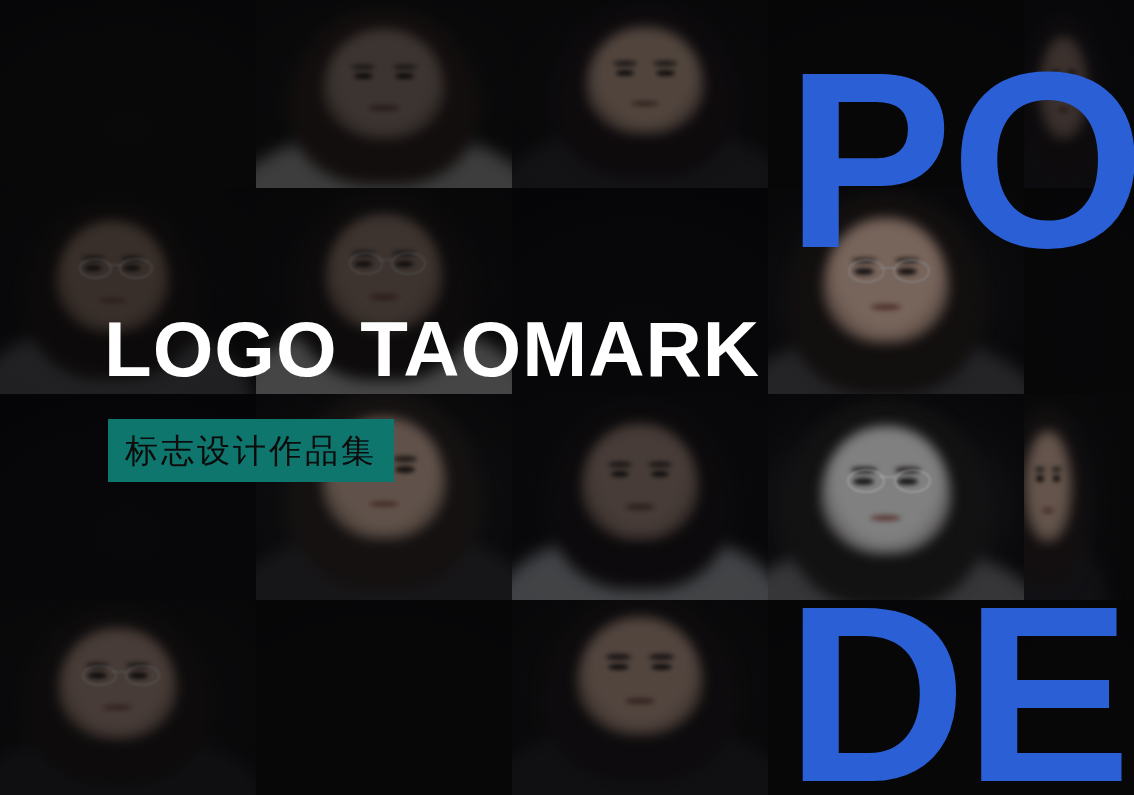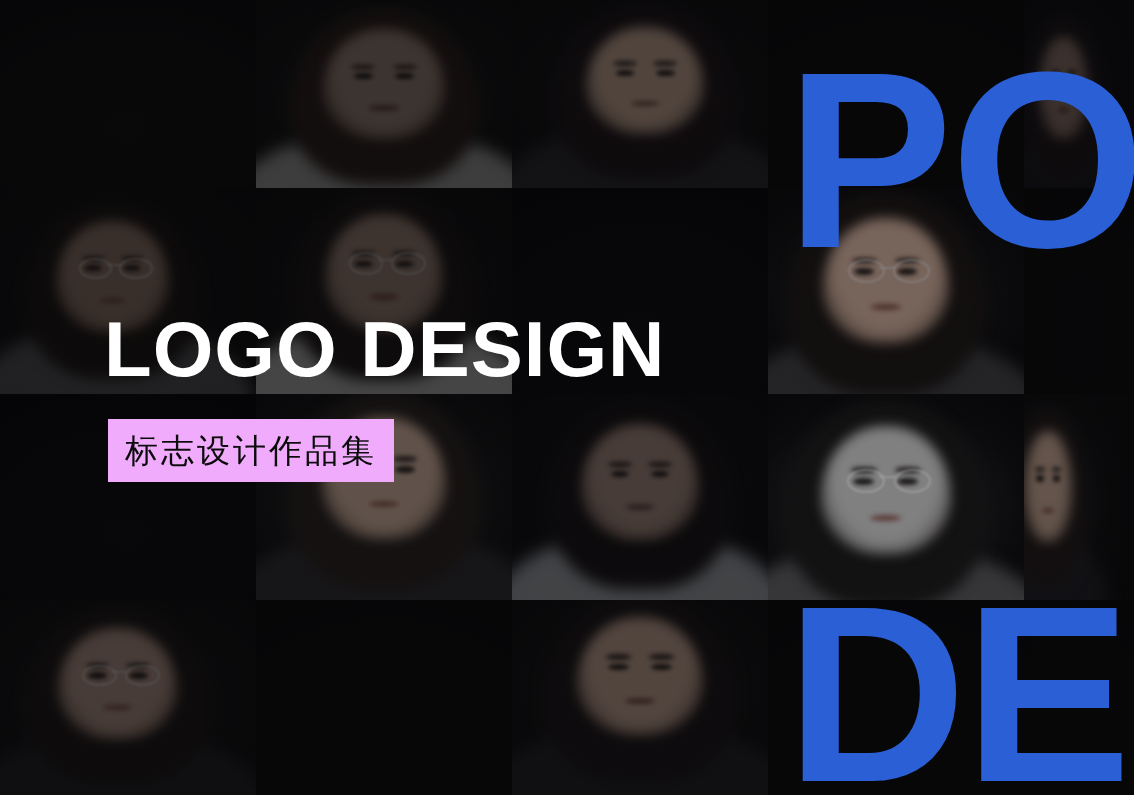--- a/index.html
+++ b/index.html
@@ -384,21 +384,21 @@
         </div>
       </div>
     </div>
 
   <div id="marquee">
       <div class="marquee-row" style="top: 36px; font-size: 250px; color: rgb(42, 95, 214);">PO</div>
       <div class="marquee-row" style="top: 570px; font-size: 250px; color: rgb(42, 95, 214);">DE</div>
     </div>
 
   <div id="copy">
-    <div id="headline" style="color: rgb(255, 255, 255);">LOGO DESIGN</div>
-
-    <div id="subtitle-badge" style="background: #f0abfc;">
+    <div id="headline" style="color: rgb(255, 255, 255);">LOGO TAOMARK</div>
+
+    <div id="subtitle-badge" style="background: #0f766e;">
       <span id="subtitle-text" style="color: rgb(11, 11, 11);">标志设计作品集</span>
     </div>
 
   </div>
 
 </div>
 
 </body></html>

